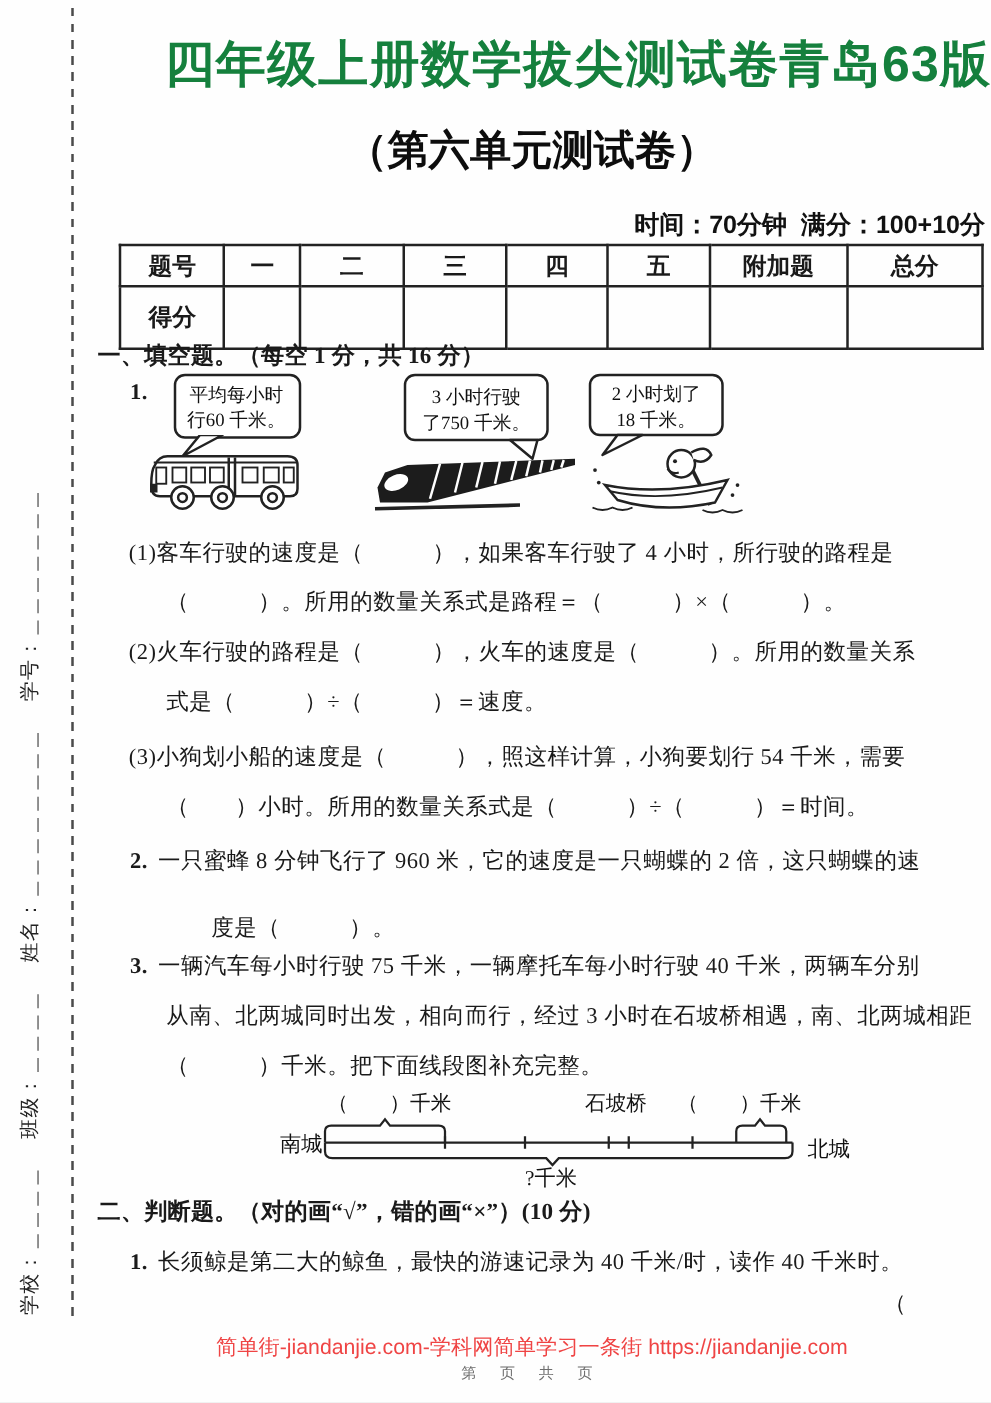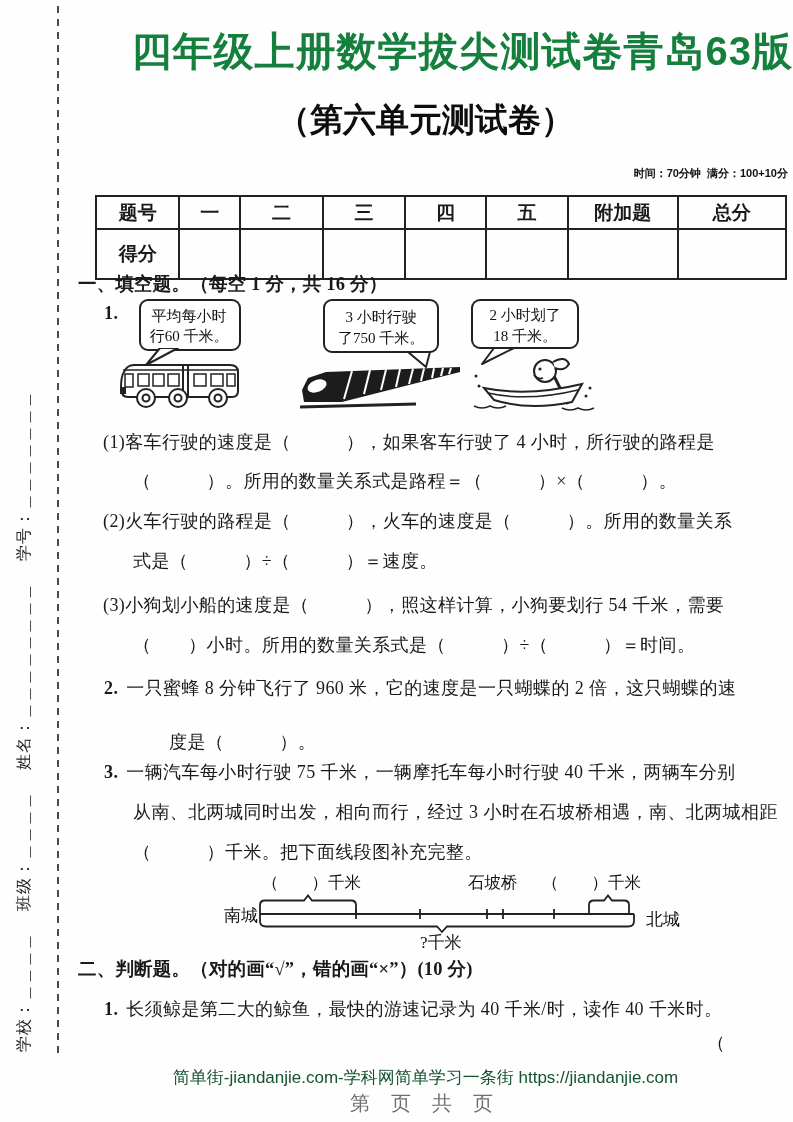--- a/index.html
+++ b/index.html
@@ -25,45 +25,45 @@
     font-weight:bold; font-size:40px; letter-spacing:1px; color:#15803d;
   }
   .subtitle{
     position:absolute; left:58px; right:0; top:98px; text-align:center;
     font-family:"Liberation Sans","DejaVu Sans",sans-serif;
     font-weight:bold; font-size:33px; color:#0d0d0d;
   }
   .meta{
     position:absolute; right:5px; top:166px; width:700px; text-align:right;
     font-family:"Liberation Sans","DejaVu Sans",sans-serif;
-    font-weight:bold; font-size:11px; color:#111; white-space:pre;
+    font-weight:bold; font-size:20px; color:#111; white-space:pre;
   }
   
   table.score{
     position:absolute; left:95px; top:195px; width:692px;
     border-collapse:collapse; table-layout:fixed;font-weight:bold;
   }
   table.score td{
     border:2px solid #222; height:31px; text-align:center;
     font-size:19px; padding:0; white-space:nowrap;
   }
   
   .tline{position:absolute; font-size:18px; white-space:pre; letter-spacing:0.4px;}
   .sec{font-size:18.5px; font-weight:bold; letter-spacing:0.2px;}
   .qnum{font-weight:bold; margin-right:8px;}
   .figure{position:absolute;}
   .figure svg text{font-family:"Liberation Serif","DejaVu Serif",serif;}
   .footer1{
     position:absolute; left:58px; right:0; top:1066px; text-align:center;
     font-family:"Liberation Sans","DejaVu Sans",sans-serif;
-    font-size:17px; color:#14532d;
+    font-size:17px; color:#ef4444;
   }
   .footer2{
     position:absolute; left:58px; right:0; top:1090px; text-align:center;
-    font-size:20px; color:#6e6e6e; letter-spacing:8px;
+    font-size:12px; color:#6e6e6e; letter-spacing:8px;
   }
 </style>
 </head>
 <body>
 
 <div class="page">
 
   <div class="cut-line"></div>
   <div class="margin-labels">学校：＿＿＿＿　 班级：＿＿＿＿　 姓名：＿＿＿＿＿＿＿＿　 学号：＿＿＿＿＿＿＿</div>
 

